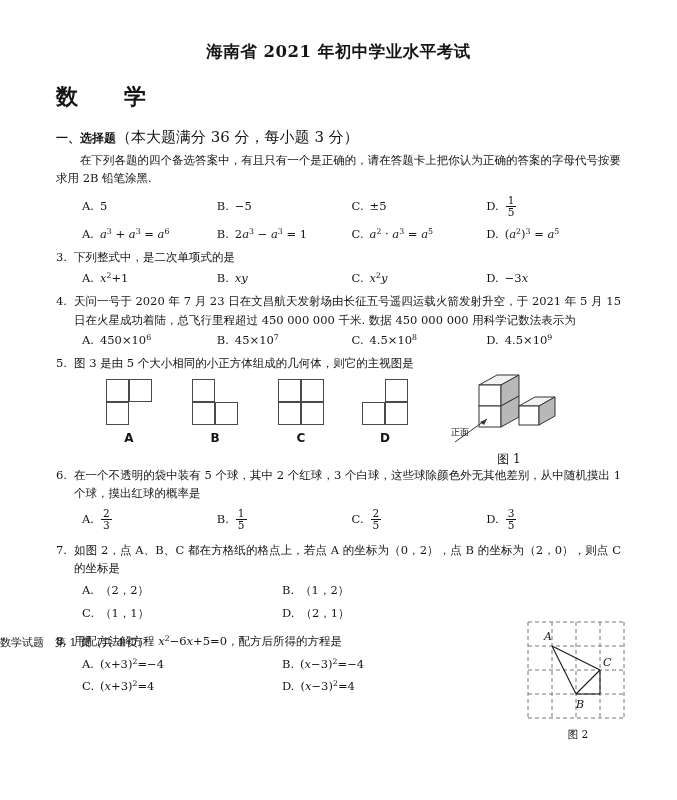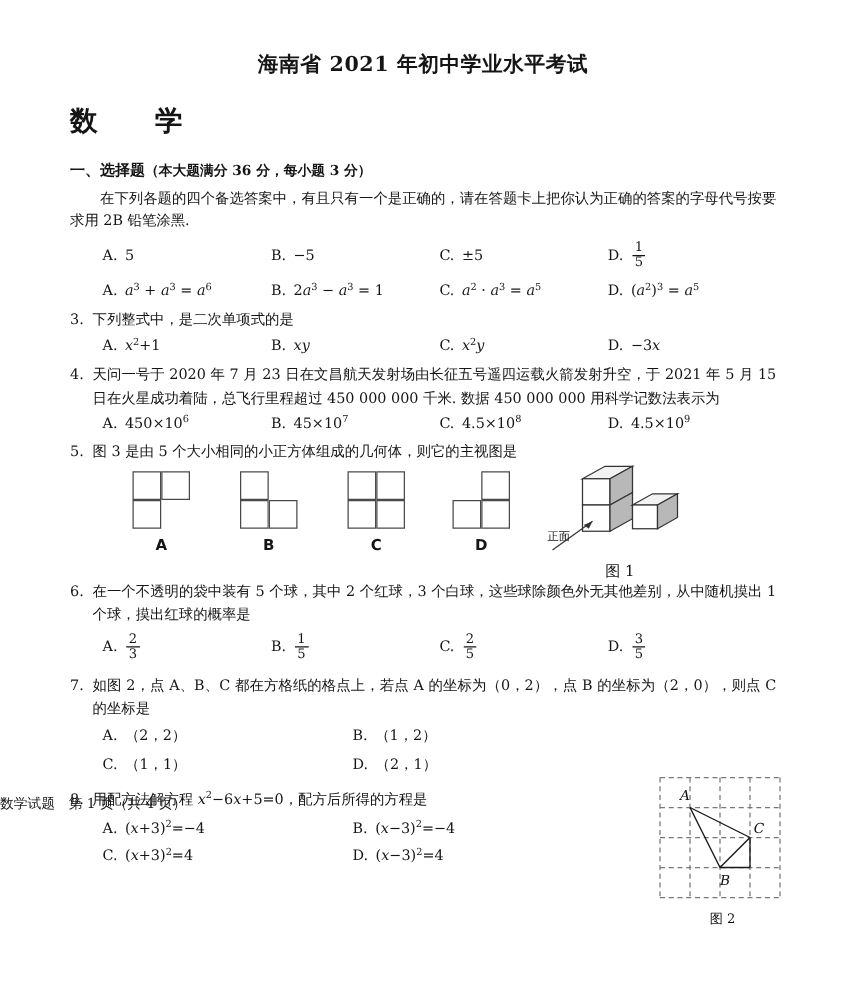--- a/index.html
+++ b/index.html
@@ -46,21 +46,21 @@
     padding-top: 17px;
     letter-spacing: .2px;
   }
 
   
   .section-head {
     font-size: 12px;
     padding-top: 16px;
     font-weight: 700;
   }
-  .section-head .sec-meta { font-weight: 700; font-size: 11px; }
+  .section-head .sec-meta { font-weight: 400; font-size: 15px; }
   .instructions {
     font-size: 11.5px;
     line-height: 1.62;
     padding-top: 4px;
     text-align: justify;
   }
   .instructions .indent { display: inline-block; width: 24px; }
 
   
   .q {
@@ -301,21 +301,21 @@
 
       <div class="fig-item" style="left:306px; top:4px;">
         <div class="cellgrid" style="width:46px;height:46px;">
           <div class="cell" style="left:23px; top:0px;"></div>
           <div class="cell" style="left:0px;  top:23px;"></div>
           <div class="cell" style="left:23px; top:23px;"></div>
         </div>
         <div class="fig-label">D</div>
       </div>
 
-      <div class="cube-fig" style="left:380px; top:-8px; width:120px;">
+      <div class="cube-fig" style="left:393px; top:-8px; width:120px;">
         <svg width="118" height="80" viewBox="0 0 118 80">
           <g stroke="#333" stroke-width="1" fill="none">
 
             <polygon points="30,18 48,8 70,8 52,18" fill="#f2f2f2" stroke="#333"></polygon>
 
             <rect x="30" y="18" width="22" height="21" fill="#ffffff" stroke="#333"></rect>
 
             <polygon points="52,18 70,8 70,29 52,39" fill="#b8b8b8" stroke="#333"></polygon>
 
             <rect x="30" y="39" width="22" height="21" fill="#ffffff" stroke="#333"></rect>

